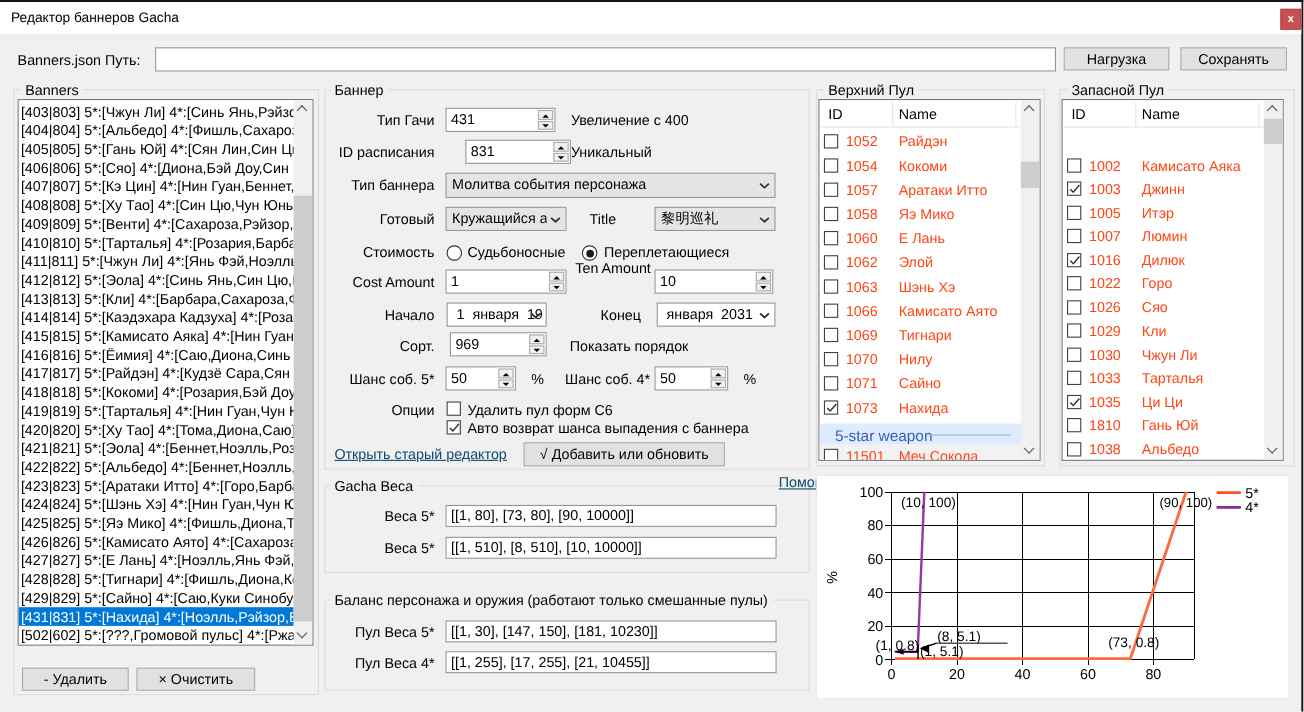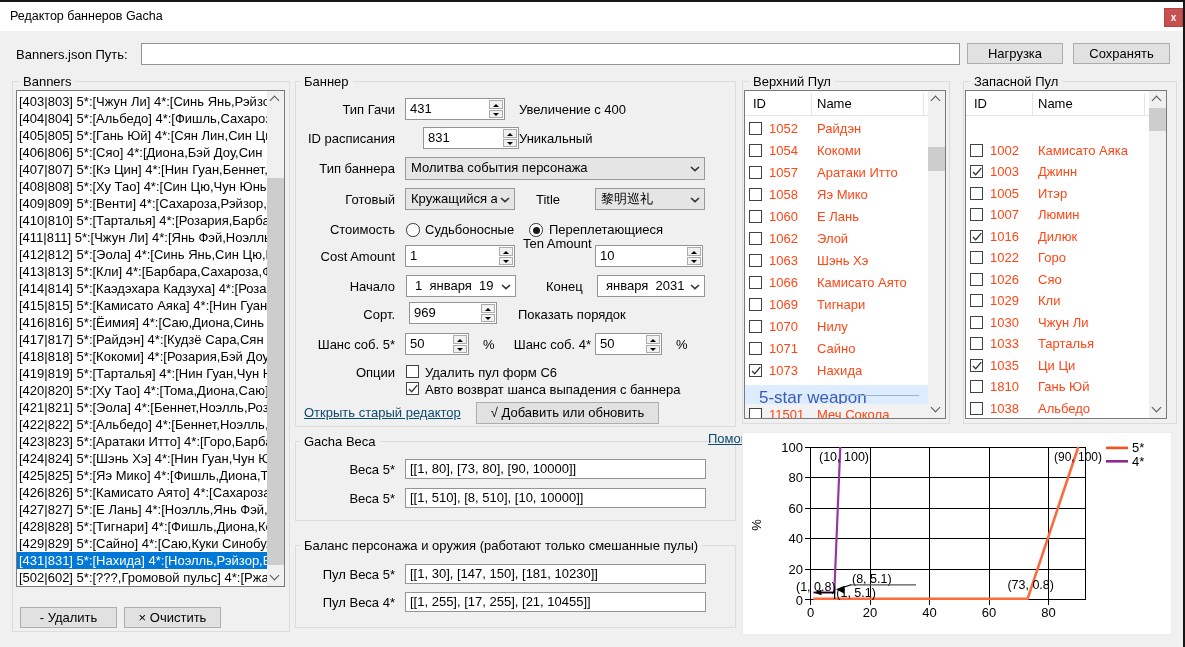--- a/index.html
+++ b/index.html
@@ -69,21 +69,21 @@
 <div class="a" style="left:0px;top:444px;width:250px;height:17px;line-height:17px;padding-left:2px;white-space:nowrap;overflow:hidden;">[429|829] 5*:[Сайно] 4*:[Саю,Куки Синобу,Кэндзё]</div>
 <div class="a" style="left:0px;top:461px;width:250px;height:17px;line-height:17px;padding-left:2px;white-space:nowrap;overflow:hidden;background:#0078d7;color:#fff">[431|831] 5*:[Нахида] 4*:[Ноэлль,Рэйзор,Беннет]</div>
 <div class="a" style="left:0px;top:478px;width:250px;height:17px;line-height:17px;padding-left:2px;white-space:nowrap;overflow:hidden;">[502|602] 5*:[???,Громовой пульс] 4*:[Ржавый лук]</div>
 <div class="sb" style="right:0;top:0;width:17px;height:495px">
 <div class="sbthumb" style="top:87px;height:387px"></div>
 <div class="chevu" style="left:4px;top:6px"></div>
 <div class="chevd" style="left:4px;top:481px"></div>
 </div>
 </div>
 <div class="btn" style="left:20px;top:607px;width:97px;height:21px;line-height:19px">- Удалить</div>
-<div class="btn" style="left:124px;top:607px;width:97px;height:21px;line-height:19px">× Очистить</div>
+<div class="btn" style="left:124px;top:607px;width:108px;height:21px;line-height:19px">× Очистить</div>
 <div class="grp" style="left:295px;top:81px;width:441px;height:346px"></div>
 <div class="glab" style="left:300px;top:74px">Баннер</div>
 <div class="rlbl" style="left:295px;top:102px;width:100px">Тип Гачи</div>
 <div class="inp" style="left:405px;top:98px;width:100px;height:22px;line-height:20px">431<div class="spincol" style="right:0;top:0;height:20px">
       <div class="sbtn" style="top:1px;height:8.5px">
         <div class="tup" style="left:3px;top:2.5px"></div>
       </div>
       <div class="sbtn" style="bottom:1px;height:8.5px">
         <div class="tdn" style="left:3px;top:2.5px"></div>
       </div>
@@ -129,21 +129,21 @@
 <div class="lbl" style="left:523px;top:236px">Ten Amount</div>
 <div class="inp" style="left:595px;top:245px;width:108px;height:22px;line-height:20px">10<div class="spincol" style="right:0;top:0;height:20px">
       <div class="sbtn" style="top:1px;height:8.5px">
         <div class="tup" style="left:3px;top:2.5px"></div>
       </div>
       <div class="sbtn" style="bottom:1px;height:8.5px">
         <div class="tdn" style="left:3px;top:2.5px"></div>
       </div>
     </div></div>
 <div class="rlbl" style="left:295px;top:279px;width:100px">Начало</div>
-<div class="inp" style="left:406px;top:275px;width:110px;height:22px;line-height:20px;padding-left:8px">1&nbsp;&nbsp;января&nbsp;&nbsp;19<svg style="position:absolute;right:4px;top:8px" width="10" height="6">
+<div class="inp" style="left:406px;top:275px;width:91px;height:22px;line-height:20px;padding-left:8px">1&nbsp;&nbsp;января&nbsp;&nbsp;19<svg style="position:absolute;right:4px;top:8px" width="10" height="6">
       <polyline points="1,1 5,4.6 9,1" stroke="#333" stroke-width="1.6" fill="none"></polyline>
     </svg></div>
 <div class="lbl" style="left:546px;top:279px">Конец</div>
 <div class="inp" style="left:597px;top:275px;width:108px;height:22px;line-height:20px;padding-left:8px">января&nbsp;&nbsp;2031<svg style="position:absolute;right:4px;top:8px" width="10" height="6">
       <polyline points="1,1 5,4.6 9,1" stroke="#333" stroke-width="1.6" fill="none"></polyline>
     </svg></div>
 <div class="rlbl" style="left:295px;top:307px;width:100px">Сорт.</div>
 <div class="inp" style="left:409px;top:302px;width:88px;height:22px;line-height:20px">969<div class="spincol" style="right:0;top:0;height:20px">
       <div class="sbtn" style="top:1px;height:8.5px">
         <div class="tup" style="left:3px;top:2.5px"></div>
@@ -239,21 +239,21 @@
 <div class="orow" style="left:24px;top:250px">1071</div>
 <div class="orow" style="left:72px;top:250px">Сайно</div>
 <div class="cb" style="left:4px;top:273px">
       <svg width="11" height="11" style="position:absolute;left:0;top:0">
         <polyline points="2,6 4.7,8.7 10.3,2.2" stroke="#333" fill="none" stroke-width="1.3"></polyline>
       </svg>
     </div>
 <div class="orow" style="left:24px;top:272px">1073</div>
 <div class="orow" style="left:72px;top:272px">Нахида</div>
 <div class="a" style="left:0;top:294px;width:185px;height:20px;background:#ddecff">
-      <div class="a" style="left:14px;top:3px;color:#3b5bb5;font-size:17px">5-star weapon</div>
+      <div class="a" style="left:14px;top:3px;color:#3b5bb5;font-size:14px">5-star weapon</div>
       <div class="a" style="left:97px;top:10px;width:77px;height:1px;background:#9ab4d4"></div>
     </div>
 <div class="a" style="left:0;top:313px;width:185px;height:22px;background:#f2f2f2"></div>
 <div class="cb" style="left:4px;top:317px"></div>
 <div class="orow" style="left:24px;top:316px">11501</div>
 <div class="orow" style="left:72px;top:316px">Меч Сокола</div>
 <div class="sb" style="right:0;top:0;width:17px;height:327px">
       <div class="sbthumb" style="top:56px;height:24px"></div>
       <div class="chevu" style="left:4px;top:6px"></div>
       <div class="chevd" style="left:4px;top:313px"></div>

